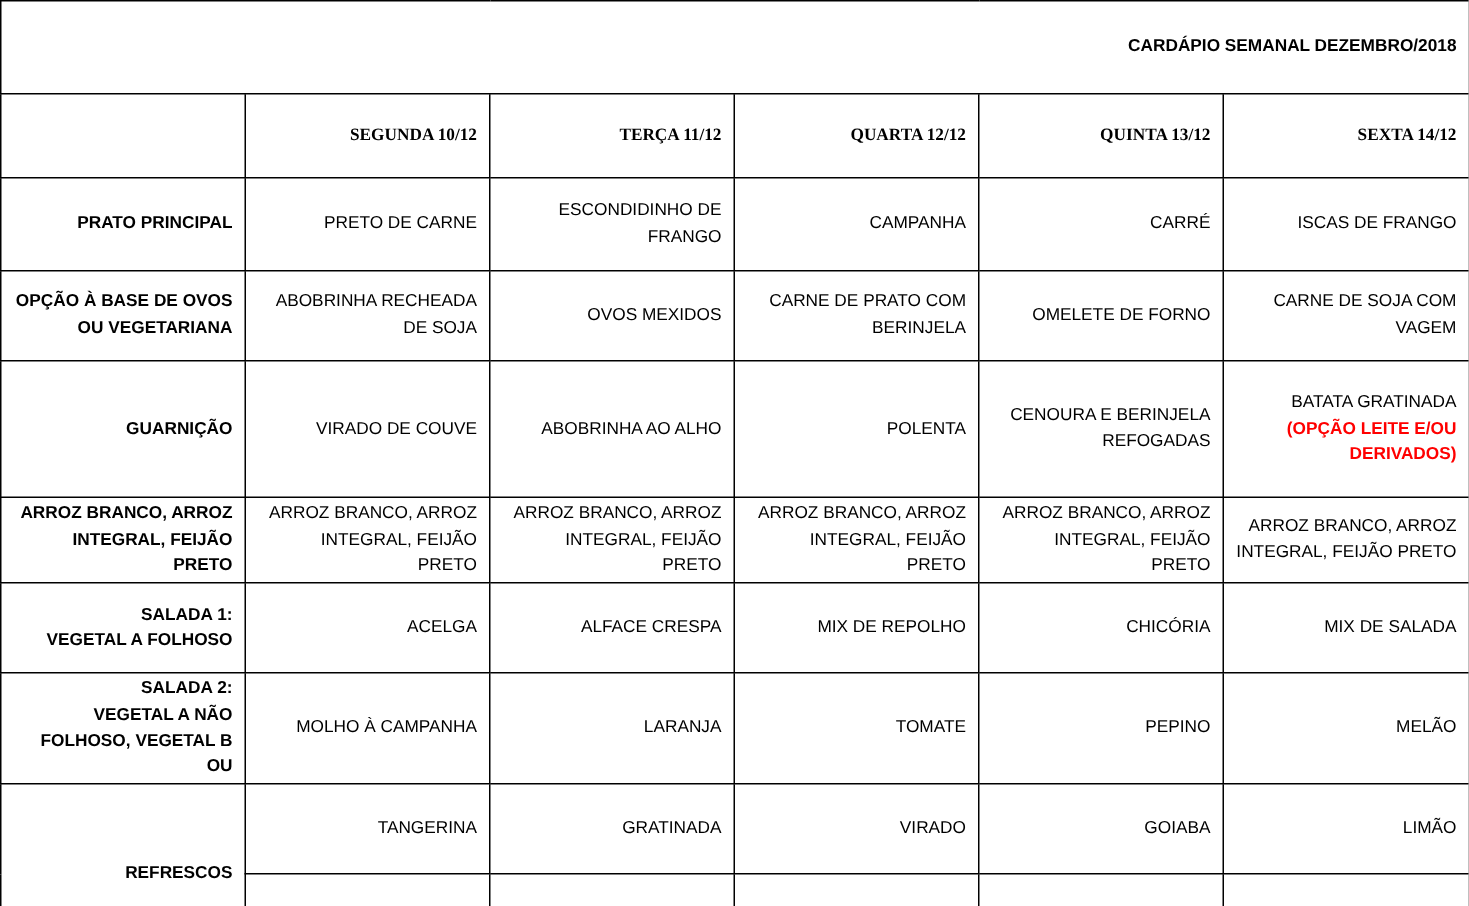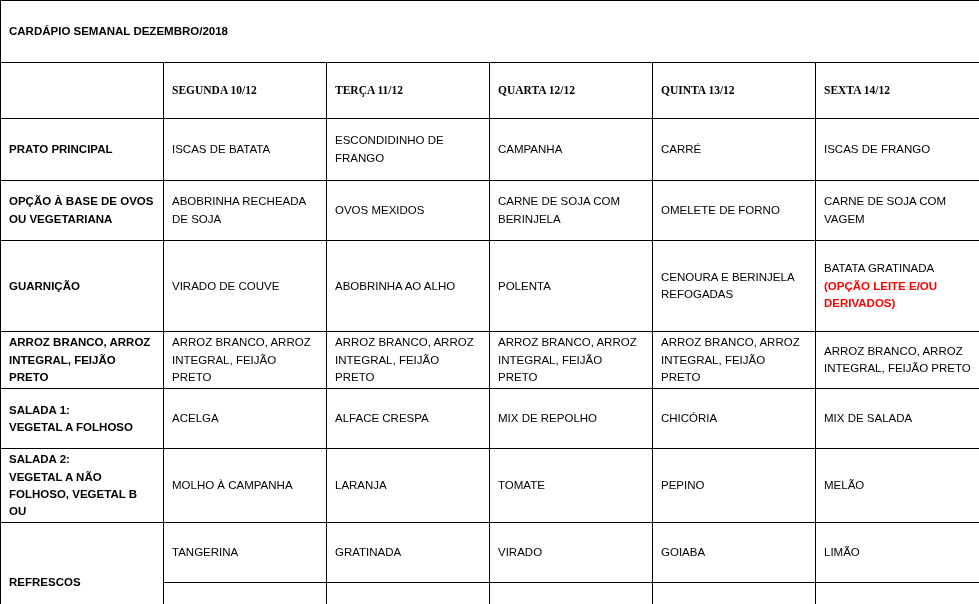--- a/index.html
+++ b/index.html
@@ -15,21 +15,21 @@
     color:var(--text);
     width:979px;
   }
   table.menu-table{
     border-collapse:collapse;
     width:979px;
     table-layout:fixed;
   }
   .menu-table td{
     border:1px solid var(--border);
-    text-align:left;
+    text-align:right;
     vertical-align:middle;
     padding:2px 8px;
     font-size:11.5px;
     line-height:1.5;
     white-space:pre-line;
   }
   .title-cell{ font-weight:bold; font-size:12.5px; }
   .header-row td{ font-weight:bold;font-family:Liberation Serif, serif; }
   .label-cell{ font-weight:bold;margin-left:48px; }
   .alert-note{ color:var(--alert); font-weight:bold; display:block; }
@@ -56,32 +56,32 @@
       <td class="label-cell"></td>
       <td>SEGUNDA  10/12</td>
       <td>TERÇA 11/12</td>
       <td>QUARTA 12/12</td>
       <td>QUINTA 13/12</td>
       <td>SEXTA 14/12</td>
     </tr>
 
     <tr style="height:62px">
       <td class="label-cell">PRATO PRINCIPAL</td>
-      <td>ISCAS DE BATATA</td>
+      <td>PRETO DE CARNE</td>
       <td>ESCONDIDINHO  DE FRANGO</td>
       <td>CAMPANHA</td>
       <td>CARRÉ</td>
       <td>ISCAS DE FRANGO</td>
     </tr>
 
     <tr style="height:60px">
       <td class="label-cell">OPÇÃO À BASE DE OVOS OU VEGETARIANA</td>
       <td>ABOBRINHA RECHEADA DE SOJA</td>
       <td>OVOS MEXIDOS</td>
-      <td>CARNE DE SOJA COM BERINJELA</td>
+      <td>CARNE DE PRATO COM BERINJELA</td>
       <td>OMELETE DE FORNO</td>
       <td>CARNE DE SOJA COM VAGEM</td>
     </tr>
 
     <tr style="height:62px">
       <td class="label-cell">GUARNIÇÃO</td>
       <td>VIRADO DE COUVE</td>
       <td>ABOBRINHA AO ALHO</td>
       <td>POLENTA</td>
       <td>CENOURA E BERINJELA REFOGADAS</td>

